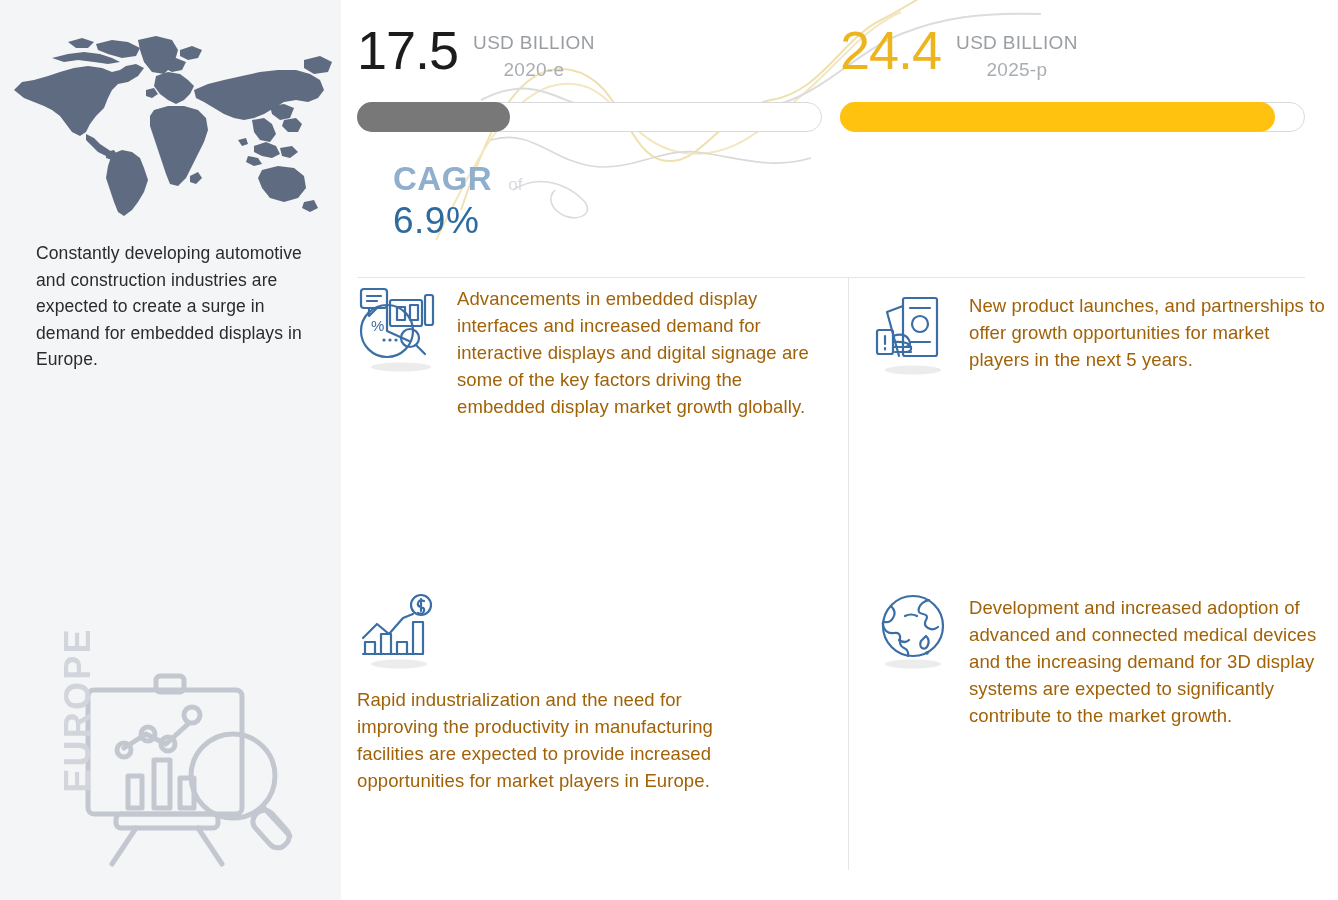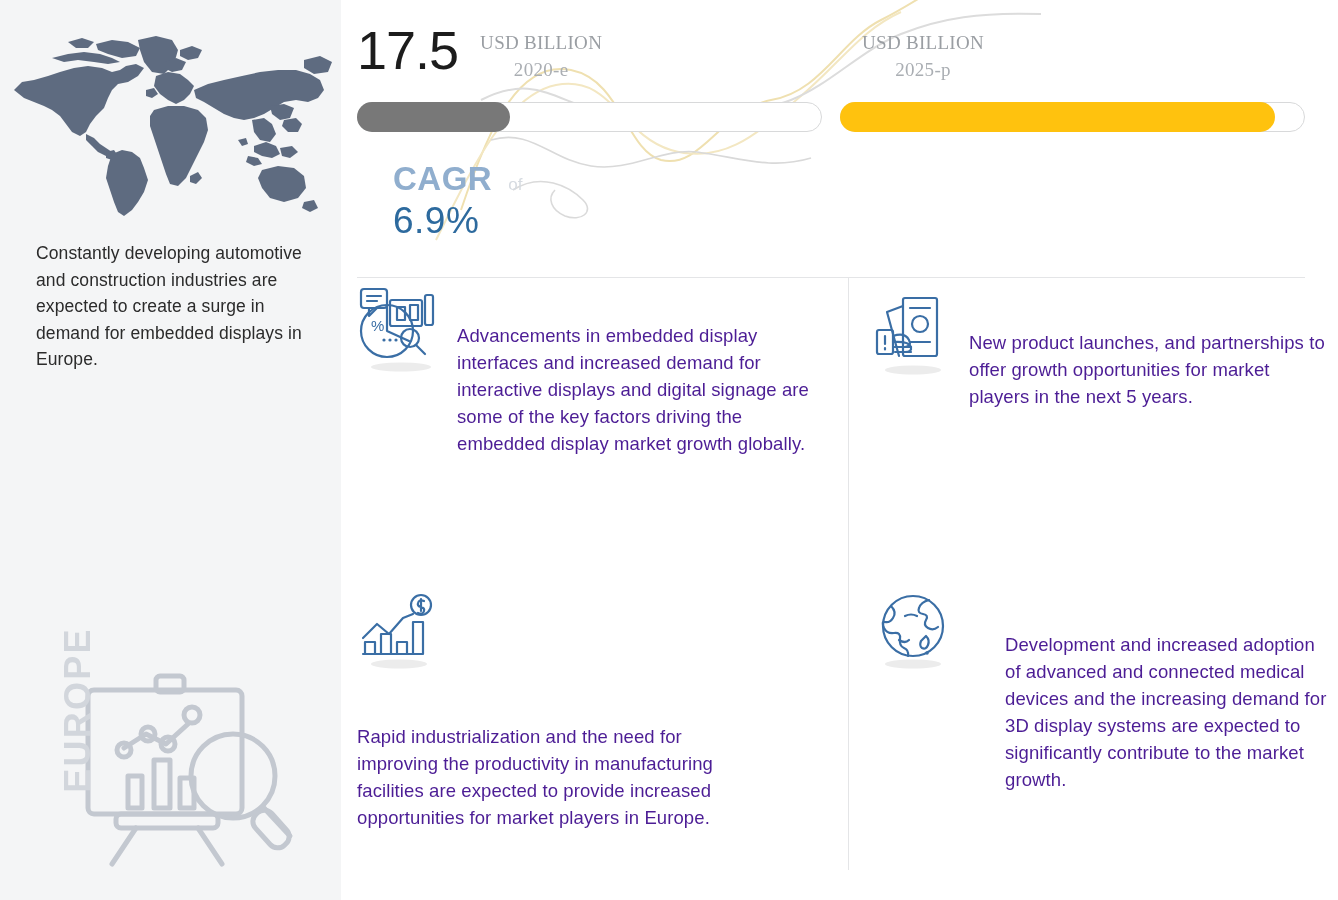--- a/index.html
+++ b/index.html
@@ -38,21 +38,21 @@
 
   
   .stats { position: absolute; left: 0; top: 0; width: 997px; height: 160px; }
   .stat { position: absolute; top: 18px; }
   .stat.left  { left: 16px;  width: 465px; }
   .stat.right { left: 499px; width: 465px; }
   .stat-row { display: flex; align-items: flex-start; height: 78px; text-align: center; }
   .stat-num { font-size: 54px; line-height: 64px; font-weight: 400; letter-spacing: -1px; }
   .stat-num.gray   { color: #1c1c1c; }
   .stat-num.yellow { color: #ecb41d; }
-  .stat-meta { margin-left: 22px; padding-top: 12px; font-family: Liberation Serif, serif; }
+  .stat-meta { margin-left: 15px; padding-top: 12px; }
   .stat-unit { font-size: 19px; line-height: 26px; color: #9a9ea3; letter-spacing: .3px; }
   .stat-year { font-size: 19px; line-height: 28px; color: #aaaeb3; letter-spacing: .3px; }
   .bar-track {
     position: relative; margin-top: 6px; height: 30px; width: 100%;
     border: 1px solid #d8d9da; border-radius: 16px; background: #fff;
   }
   .bar-fill { position: absolute; left: -1px; top: -1px; height: 30px; border-radius: 16px; }
   .bar-fill.gray   { background: #787878; }
   .bar-fill.yellow { background: #ffc20e; }
 
@@ -69,25 +69,25 @@
 
   
   .h-div { position: absolute; left: 16px; top: 277px; width: 948px; height: 1px; background: #e4e5e7; }
   .v-div { position: absolute; left: 507px; top: 278px; width: 1px; height: 592px; background: #e4e5e7; }
 
   
   .driver { position: absolute; display: flex; }
   .d1 { left: 16px;  top: 283px; width: 470px; }
   .d2 { left: 528px; top: 290px; width: 460px; }
   .d3 { left: 16px;  top: 592px; width: 470px; flex-direction: column; }
-  .d4 { left: 528px; top: 592px; width: 460px; gap: 36px; }
+  .d4 { left: 528px; top: 592px; width: 460px; }
   .driver-icon { flex: 0 0 auto; width: 92px; height: 92px; margin-right: 8px; }
   .driver-text {
-    font-size: 18.5px; line-height: 27px; color: #4c1d95;
-    letter-spacing: .1px; padding-top: 2px; margin-top: 37px;
+    font-size: 18.5px; line-height: 27px; color: #a16207;
+    letter-spacing: .1px; padding-top: 2px;
   }
   .d1 .driver-text { width: 368px; }
   .d2 .driver-text { width: 358px; }
   .d3 .driver-text { width: 358px; }
   .d4 .driver-text { width: 358px; }
 </style>
 </head>
 <body>
 
 <div id="root">
@@ -185,20 +185,21 @@
             <div class="stat-year">2020-e</div>
           </div>
         </div>
         <div class="bar-track">
           <div class="bar-fill gray" style="width:33%"></div>
         </div>
       </div>
 
       <div class="stat right">
         <div class="stat-row">
+          <div class="stat-num yellow">24.4</div>
           <div class="stat-meta">
             <div class="stat-unit">USD BILLION</div>
             <div class="stat-year">2025-p</div>
           </div>
         </div>
         <div class="bar-track">
           <div class="bar-fill yellow" style="width:94%"></div>
         </div>
       </div>
     </div>

